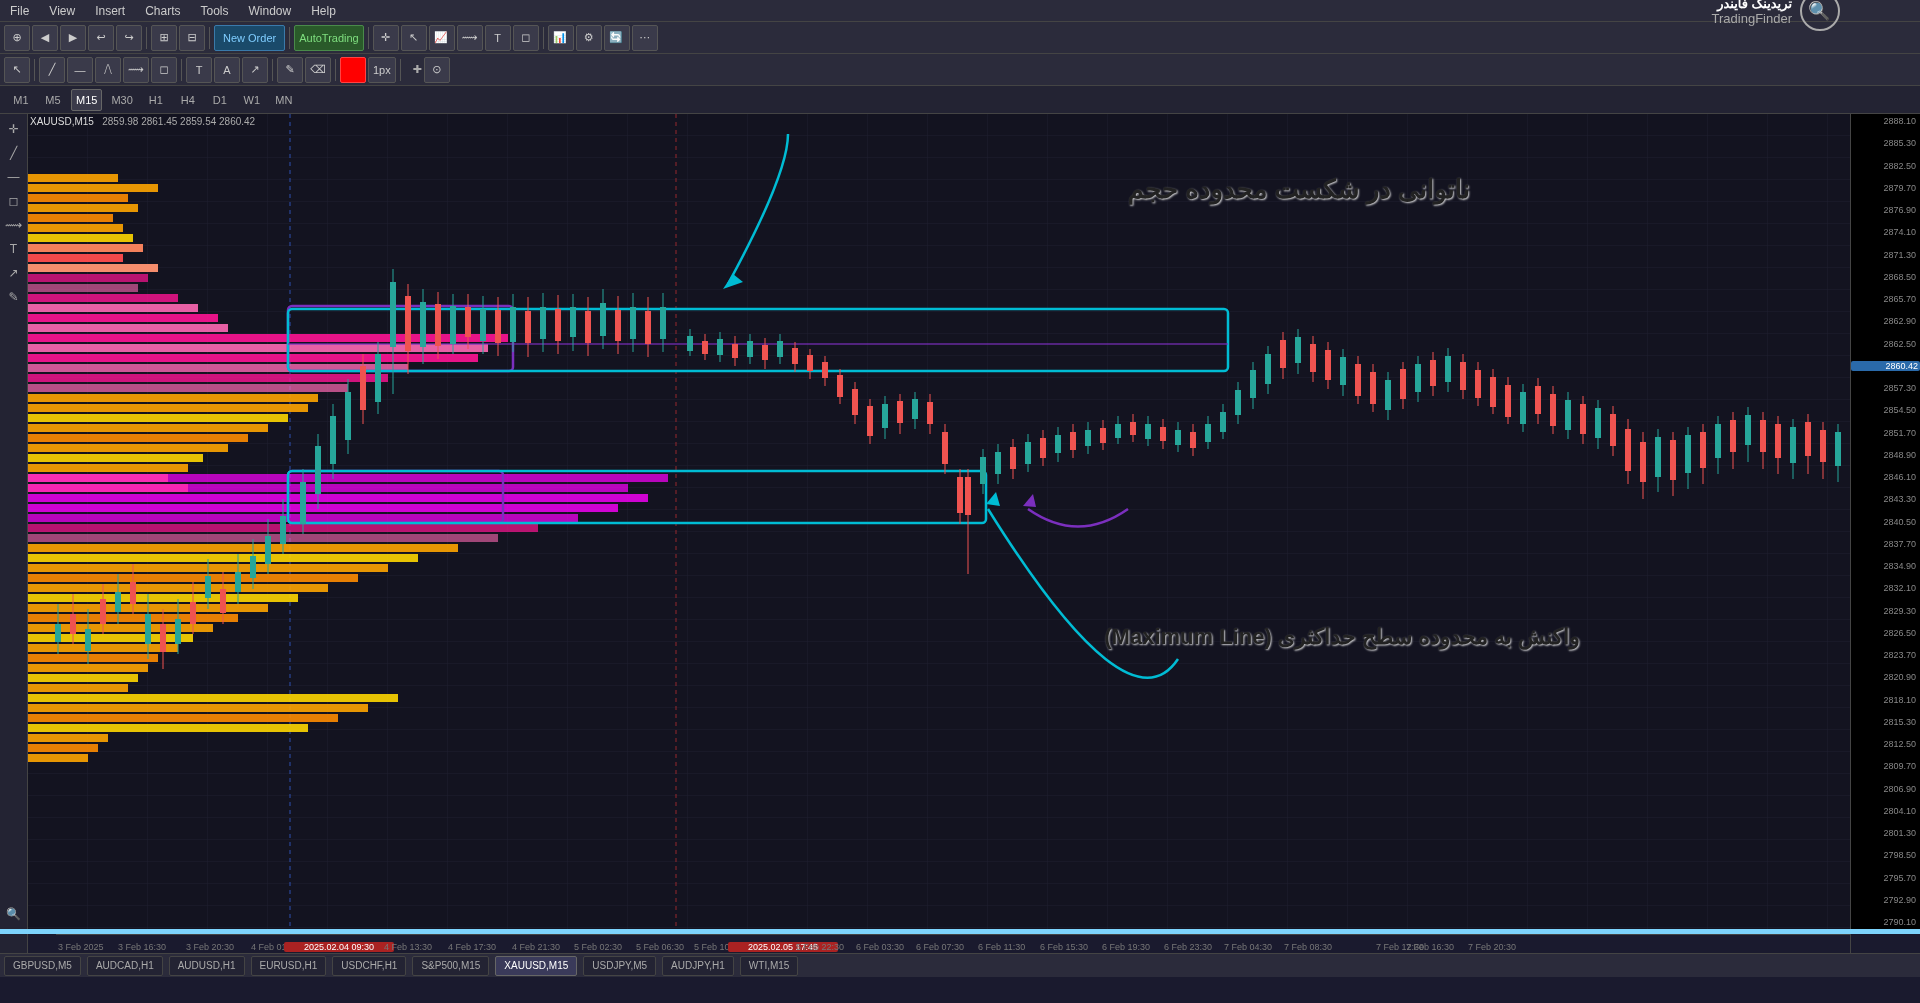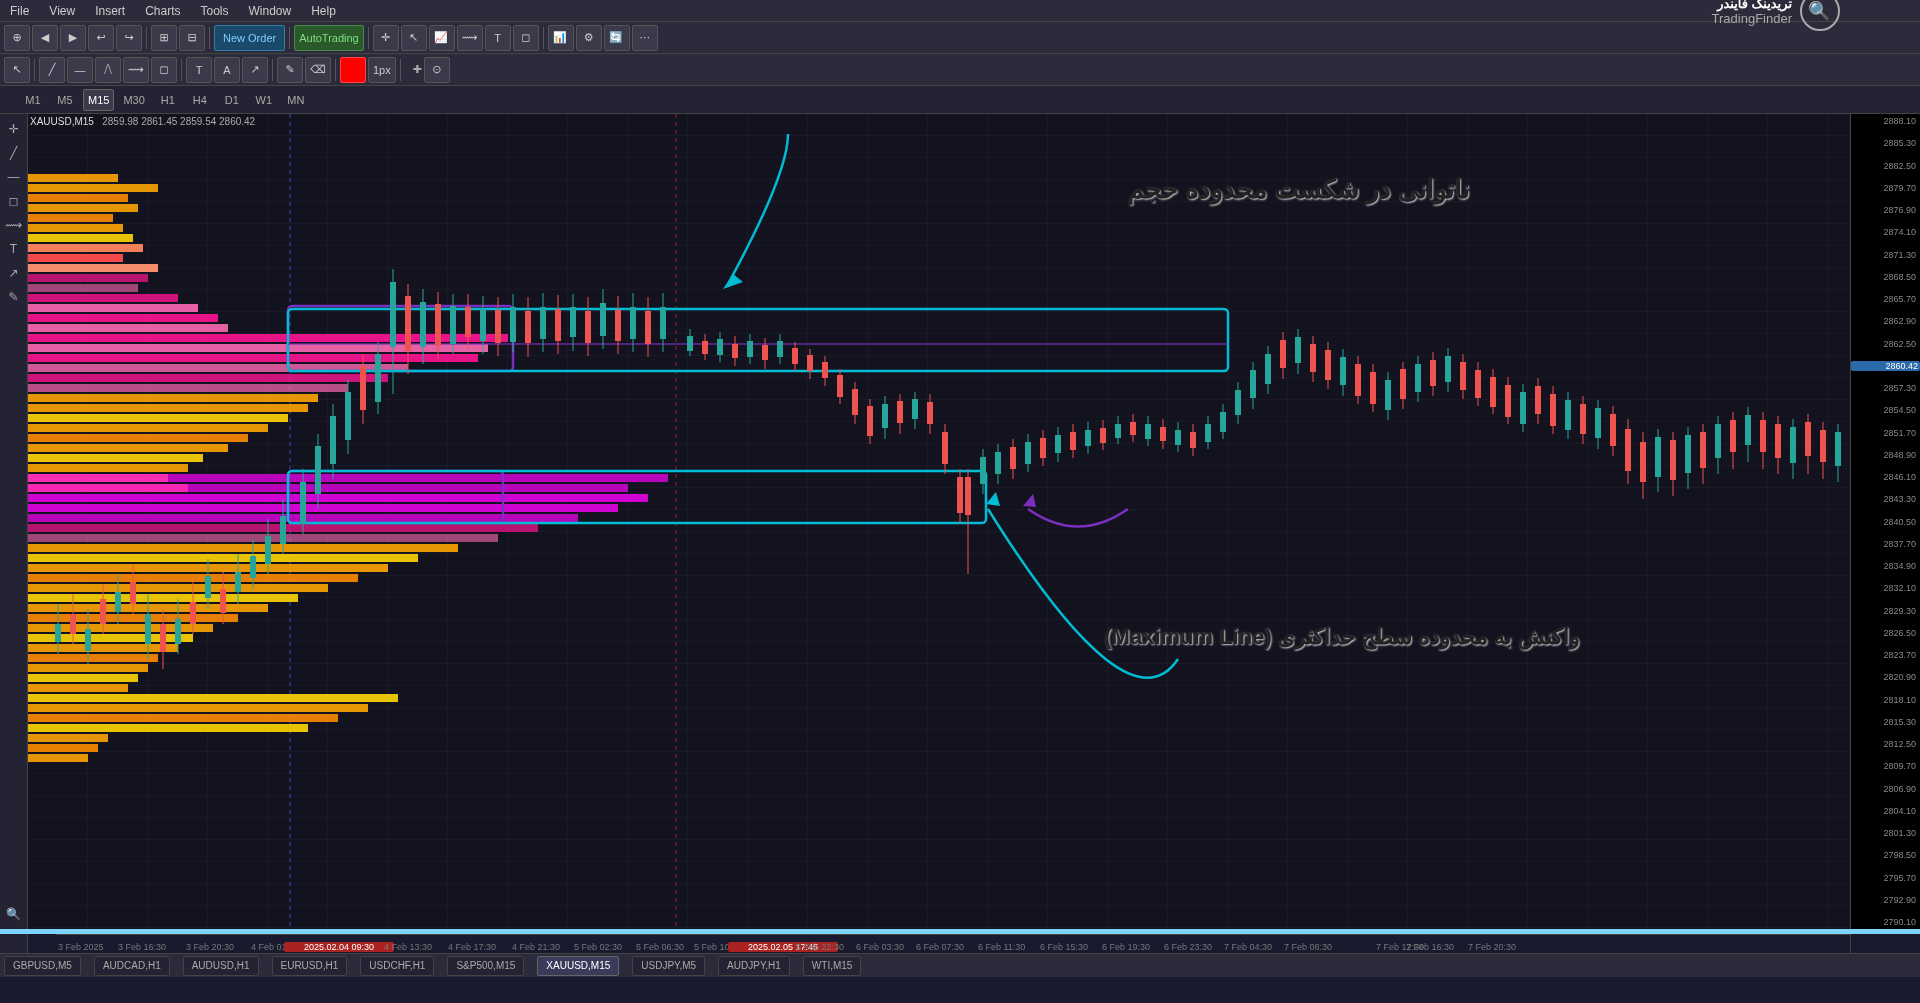--- a/index.html
+++ b/index.html
@@ -28,21 +28,21 @@
 
     
     #toolbar2 {
       width: 100%; height: 32px; background: #2b2b3b; display: flex; align-items: center;
       border-bottom: 1px solid #444; padding: 0 4px; gap: 2px;
     }
 
     
     #timeframe-bar {
       width: 100%; height: 28px; background: #232333; display: flex; align-items: center;
-      border-bottom: 1px solid #444; padding: 0 19px; gap: 4px;
+      border-bottom: 1px solid #444; padding: 0 7px; gap: 4px;
     }
     .tf-btn {
       height: 22px; min-width: 28px; background: transparent; border: 1px solid transparent;
       color: #aaa; font-size: 11px; cursor: pointer; display: flex; align-items: center;
       justify-content: center; border-radius: 2px; padding: 0 4px;
     }
     .tf-btn.active { background: #3a3a4a; color: #fff; border-color: #666; }
 
     
     #main-area {
@@ -70,21 +70,21 @@
     #price-scale {
       width: 70px; background: #1a1a2e; border-left: 1px solid #444;
       display: flex; flex-direction: column; justify-content: space-between;
       padding: 4px 0; font-size: 10px; color: #999; position: relative;
     }
     .price-label { text-align: right; padding-right: 4px; }
 
     
     #bottom-tabs {
       width: 100%; height: 24px; background: #2b2b3b; display: flex; align-items: center;
-      border-top: 1px solid #444; overflow-x: auto; padding: 0 4px; gap: 13px;
+      border-top: 1px solid #444; overflow-x: auto; padding: 0 4px; gap: 6px;
     }
     .bottom-tab {
       height: 20px; padding: 0 8px; font-size: 10px; color: #aaa; cursor: pointer;
       display: flex; align-items: center; border-radius: 2px; white-space: nowrap;
       background: #232333; border: 1px solid #444;
     }
     .bottom-tab.active { background: #3a3a5a; color: #fff; border-color: #666; }
 
     
     #time-axis {

